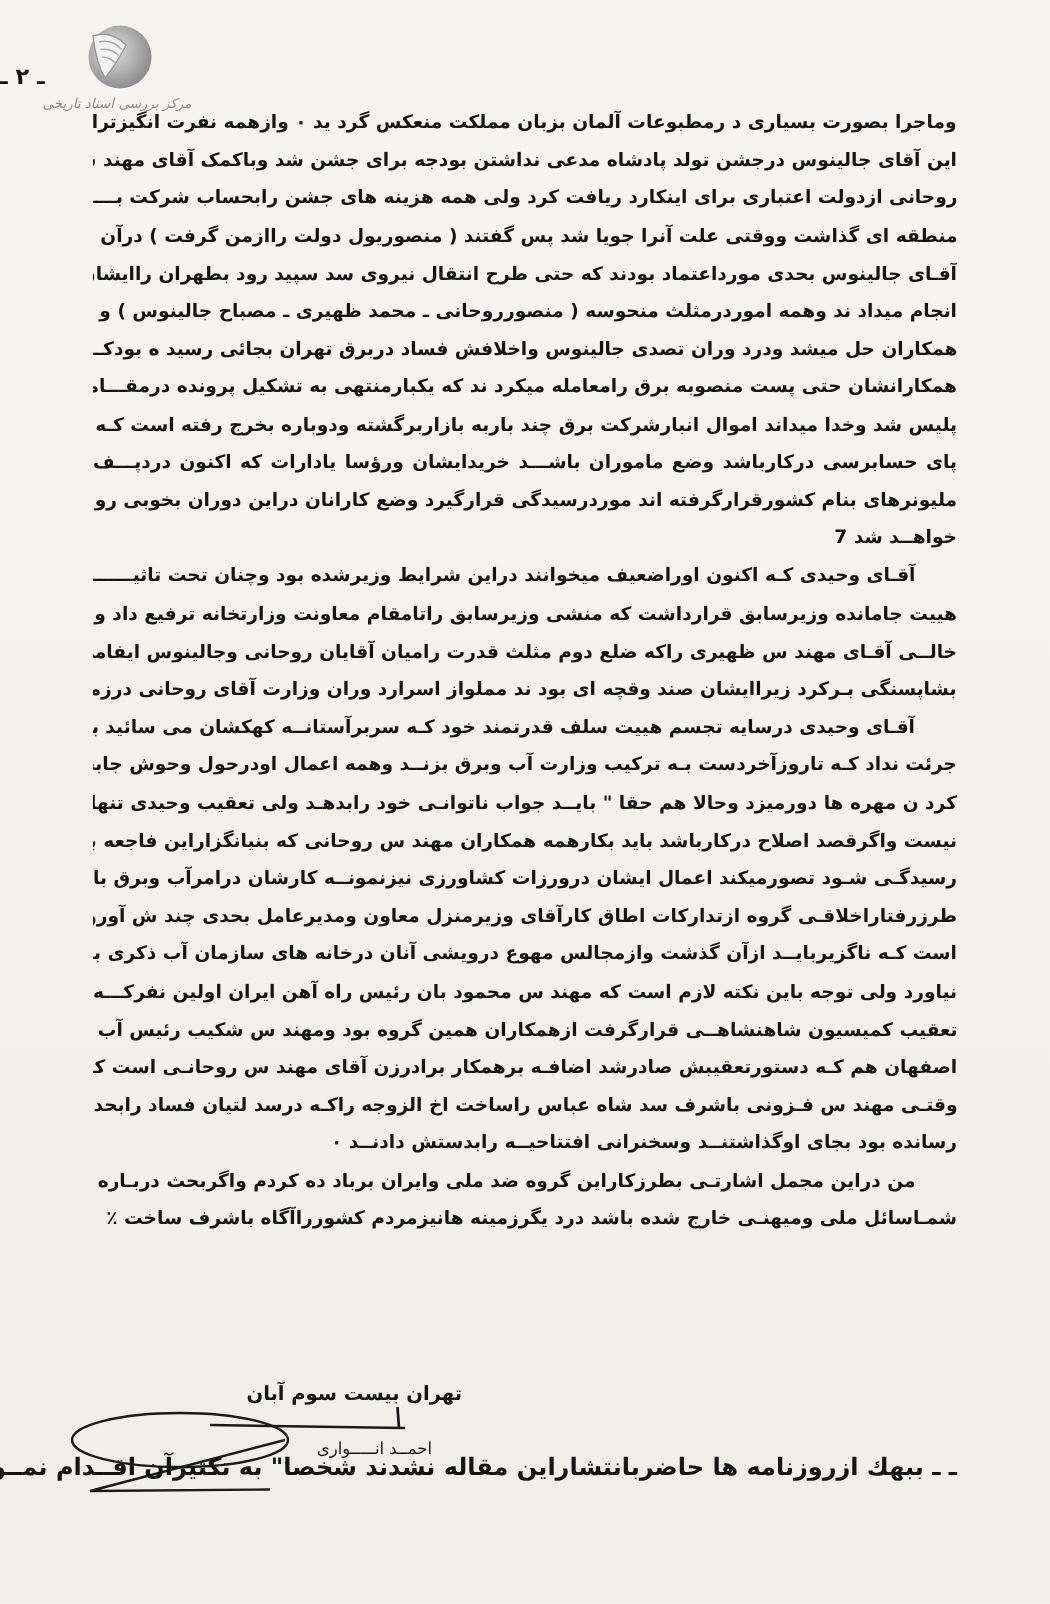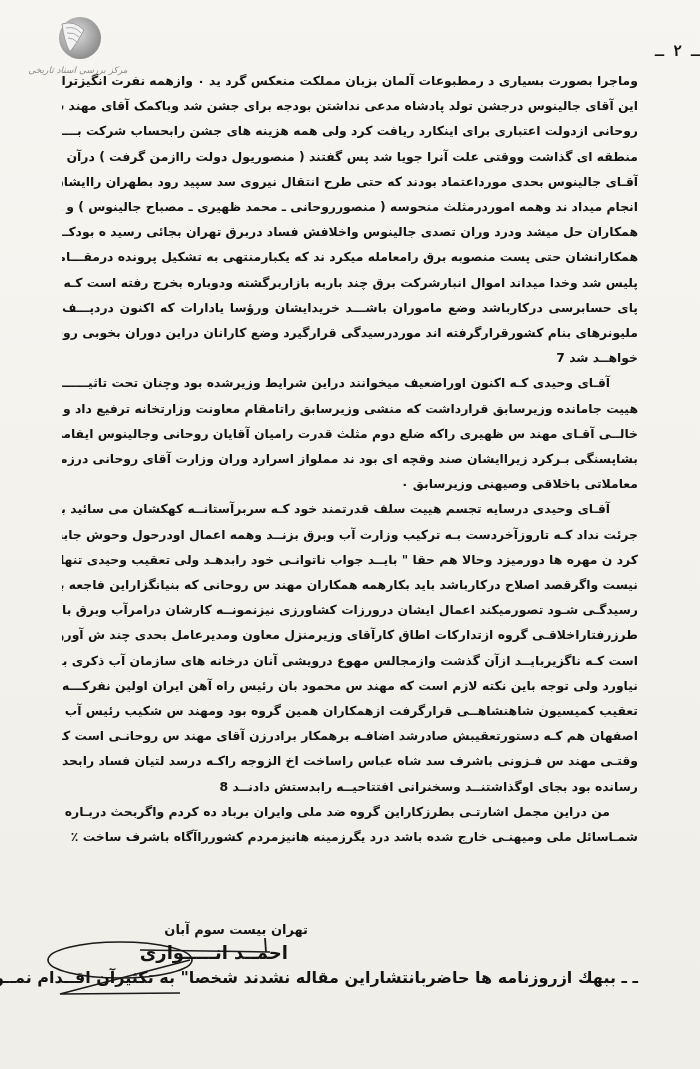--- a/index.html
+++ b/index.html
@@ -7,33 +7,33 @@
       width: 700px; height: 1069px; overflow: hidden;
       background: #f4f3ef;
       font-family: "DejaVu Sans", sans-serif;
       color: #141414;
       position: relative;
     }
     .page { position: absolute; inset: 0; background: linear-gradient(180deg, #f6f5f1 0%, #efeee9 100%); }
     .logo { position: absolute; left: 28px; top: 14px; width: 100px; height: 70px; text-align: center; }
     .logo svg { display: block; margin: 0 auto; }
     .logo-text { font-size: 9px; color: #8a8a8a; direction: rtl; margin-top: 3px; white-space: nowrap; font-style: italic; }
-    .page-num { position: absolute; left: 0; right: 0; top: 42px; text-align: right; font-size: 15px; font-weight: bold; letter-spacing: 4px; direction: rtl; font-family: Liberation Mono, monospace; }
+    .page-num { position: absolute; left: 0; right: 0; top: 42px; text-align: left; font-size: 15px; font-weight: bold; letter-spacing: 4px; direction: rtl; }
     .body-text {
       position: absolute; left: 62px; right: 62px; top: 68px;
       direction: rtl; text-align: justify; text-align-last: right;
       font-size: 12.4px; line-height: 25.2px; font-weight: bold;
       font-family: "DejaVu Sans", sans-serif;
     }
     .line { display: block; white-space: nowrap; overflow: hidden; text-align: justify; text-align-last: justify; }
     .line.last { text-align-last: right; }
     .line.indent { padding-right: 28px; }
     .signature-block { position: absolute; left: 40px; right: 62px; top: 922px; direction: rtl; }
     .sig-place { position: absolute; right: 330px; top: 0; font-size: 13px; font-weight: bold; white-space: nowrap; }
-    .sig-name { position: absolute; right: 350px; top: 20px; font-size: 18px; font-weight: bold; white-space: nowrap; }
+    .sig-name { position: absolute; right: 350px; top: 37px; font-size: 11px; font-weight: normal; white-space: nowrap; }
     .sig-note { position: absolute; right: 0; top: 46px; font-size: 16px; font-weight: bold; white-space: nowrap; }
     .scribble { position: absolute; left: 40px; top: 930px; }
   </style>
 </head>
 <body>
 
 <div class="page">
 
   <div class="logo">
     <svg width="60" height="48" viewBox="0 0 60 48">
@@ -66,34 +66,33 @@
     <span class="line">همکارانشان حتی پست منصوبه برق رامعامله میکرد ند که یکبارمنتهی به تشکیل پرونده درمقـــامـات</span>
     <span class="line">پلیس شد وخدا میداند اموال انبارشرکت برق چند باربه بازاربرگشته ودوباره بخرج رفته است کـه اگـــر</span>
     <span class="line">پای حسابرسی درکارباشد وضع ماموران باشـــد خریدایشان ورؤسا یادارات که اکنون دردپـــف</span>
     <span class="line">ملیونرهای بنام کشورقرارگرفته اند موردرسیدگی قرارگیرد وضع کارانان دراین دوران بخوبی روشـــن</span>
     <span class="line last">خواهــد شد 7</span>
 
     <span class="line indent">آقـای وحیدی کـه اکنون اوراضعیف میخوانند دراین شرایط وزیرشده بود وچنان تحت تاثیـــــــر</span>
     <span class="line">هییت جامانده وزیرسابق قرارداشت که منشی وزیرسابق راتامقام معاونت وزارتخانه ترفیع داد وجــای</span>
     <span class="line">خالــی آقـای مهند س ظهیری راکه ضلع دوم مثلث قدرت رامیان آقایان روحانی وجالینوس ایفامی نمود</span>
     <span class="line">بشاپسنگی بـرکرد زیراایشان صند وقچه ای بود ند مملواز اسرارد وران وزارت آقای روحانی درزمینــــه هـای</span>
-    <span class="line last">معاملاتی باخلاقی وصیهنی وزیرسابق ۰</span>
 
     <span class="line indent">آقـای وحیدی درسایه تجسم هییت سلف قدرتمند خود کـه سربرآستانــه کهکشان می سائید بخـود</span>
     <span class="line">جرئت نداد کـه تاروزآخردست بـه ترکیب وزارت آب وبرق بزنــد وهمه اعمال اودرحول وحوش جابجــــا</span>
     <span class="line">کرد ن مهره ها دورمیزد وحالا هم حقا " بایــد جواب ناتوانـی خود رابدهـد ولی تعقیب وحیدی تنهاکافـی</span>
     <span class="line">نیست واگرقصد اصلاح درکارباشد باید بکارهمه همکاران مهند س روحانی که بنیانگزاراین فاجعه بوده اند</span>
     <span class="line">رسیدگـی شـود تصورمیکند اعمال ایشان درورزات کشاورزی نیزنمونــه کارشان درامرآب وبرق باشـــد</span>
     <span class="line">طرزرفتاراخلاقـی گروه ازتدارکات اطاق کارآقای وزیرمنزل معاون ومدیرعامل بحدی چند ش آوروموهــن</span>
     <span class="line">است کـه ناگزیربایــد ازآن گذشت وازمجالس مهوع درویشی آنان درخانه های سازمان آب ذکری بمیــان</span>
     <span class="line">نیاورد ولی توجه باین نکته لازم است که مهند س محمود بان رئیس راه آهن ایران اولین نفرکـــه تحت</span>
     <span class="line">تعقیب کمیسیون شاهنشاهــی قرارگرفت ازهمکاران همین گروه بود ومهند س شکیب رئیس آب منطقـــه</span>
     <span class="line">اصفهان هم کـه دستورتعقیبش صادرشد اضافـه برهمکار برادرزن آقای مهند س روحانـی است کــه</span>
     <span class="line">وقتـی مهند س فـزونی باشرف سد شاه عباس راساخت اخ الزوجه راکـه درسد لتیان فساد رابحد اعـلا"</span>
-    <span class="line last">رسانده بود بجای اوگذاشتنــد وسخنرانی افتتاحیــه رابدستش دادنــد 8</span>
+    <span class="line last">رسانده بود بجای اوگذاشتنــد وسخنرانی افتتاحیــه رابدستش دادنــد ۰</span>
 
     <span class="line indent">من دراین مجمل اشارتـی بطرزکاراین گروه ضد ملی وایران برباد ده کردم واگربحث دربـاره آنان از</span>
     <span class="line last">شمـاسائل ملی ومیهنـی خارج شده باشد درد یگرزمینه هانیزمردم کشورراآگاه باشرف ساخت ٪</span>
   </div>
 
   <svg class="scribble" width="260" height="70" viewBox="0 0 260 70">
     <ellipse cx="80" cy="30" rx="72" ry="18" fill="none" stroke="#1a1a1a" stroke-width="1.6"></ellipse>
     <path d="M100 20 L230 22" stroke="#1a1a1a" stroke-width="1.6" fill="none"></path>
     <path d="M150 30 L20 64 L140 63" stroke="#1a1a1a" stroke-width="1.6" fill="none"></path>
     <path d="M225 8 L226 22" stroke="#1a1a1a" stroke-width="1.8" fill="none"></path>

